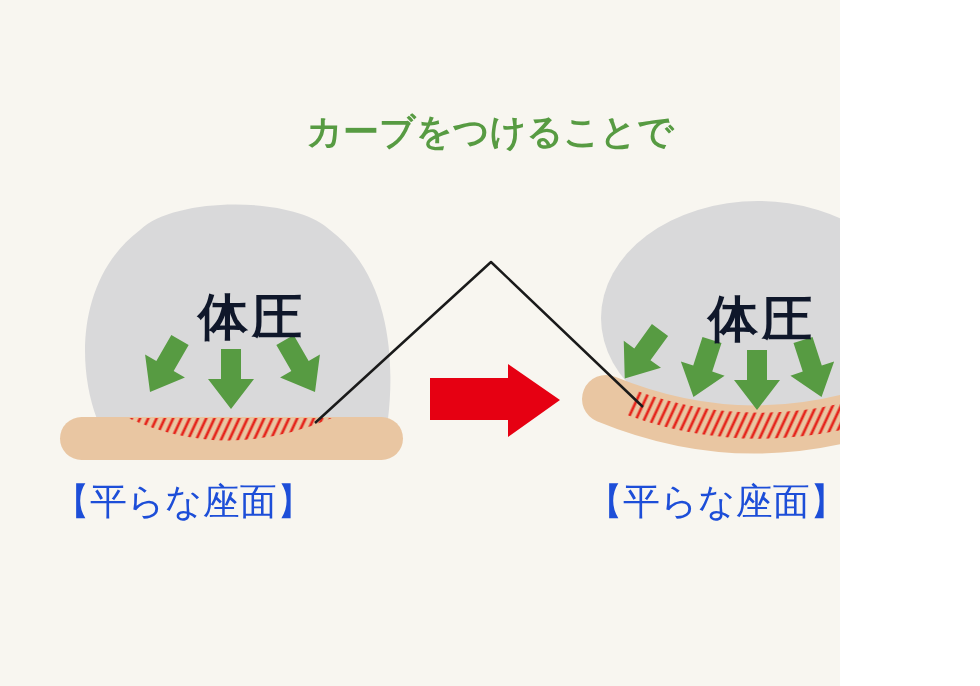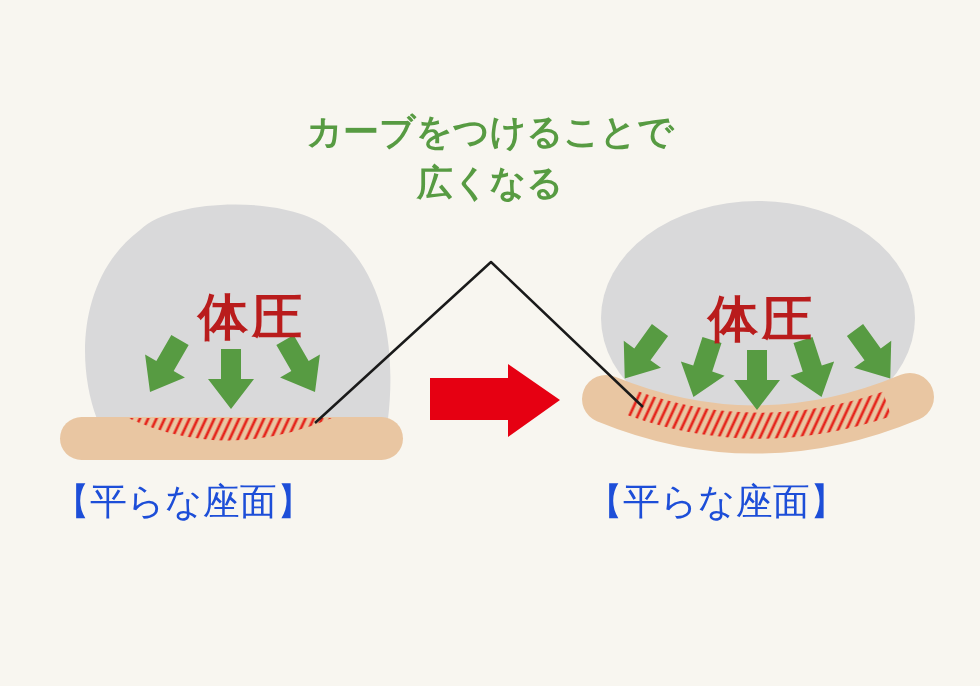--- a/index.html
+++ b/index.html
@@ -1,34 +1,34 @@
 <!DOCTYPE html>
 <html><head>
 <meta charset="utf-8">
 <style>
   html,body{margin:0;padding:0;}
   .canvas{
     position:relative;
-    width:980px;height:686px;
+    width:840px;height:686px;
     background:#f8f6f0;
     overflow:hidden;
     font-family:"Liberation Sans", sans-serif;
   }
   .canvas svg{position:absolute;left:0;top:0;}
   .txt{position:absolute;white-space:nowrap;}
   .headline{
     left:0;top:106px;width:980px;
     text-align:center;
     color:#579b42;
     font-size:36px;font-weight:bold;
     line-height:51px;
   }
   .pressure{
     width:220px;text-align:center;
-    color:#b91c1c;
+    color:#0f172a;
     font-size:50px;font-weight:bold;
     letter-spacing:4px;
     font-family:Liberation Mono, monospace;
   }
   .pressure.left{left:142px;top:284px;}
   .pressure.right{left:652px;top:286px;}
   .caption{
     width:360px;text-align:left;
     color:#1d4ed8;
     font-size:37px;font-weight:500;
@@ -69,21 +69,20 @@
       <use href="#garrow" transform="translate(855,330) rotate(-36)"></use>
     </g>
 
     <path d="M 315 423 L 491 262 L 643 407" fill="none" stroke-width="2.5" stroke-linejoin="round" stroke="#1a1a1a"></path>
 
     <path d="M 430 378 H 508 V 364 L 560 400 L 508 437 V 420 H 430 Z" fill="#e60012"></path>
   </svg>
 
   <div class="txt headline">
     <div>カーブをつけることで</div>
-    <div>広くなる</div>
   </div>
 
   <div class="txt pressure left">体圧</div>
   <div class="txt pressure right">体圧</div>
 
   <div class="txt caption left">【平らな座面】</div>
   <div class="txt caption right">【平らな座面】</div>
 
 </div>
 

